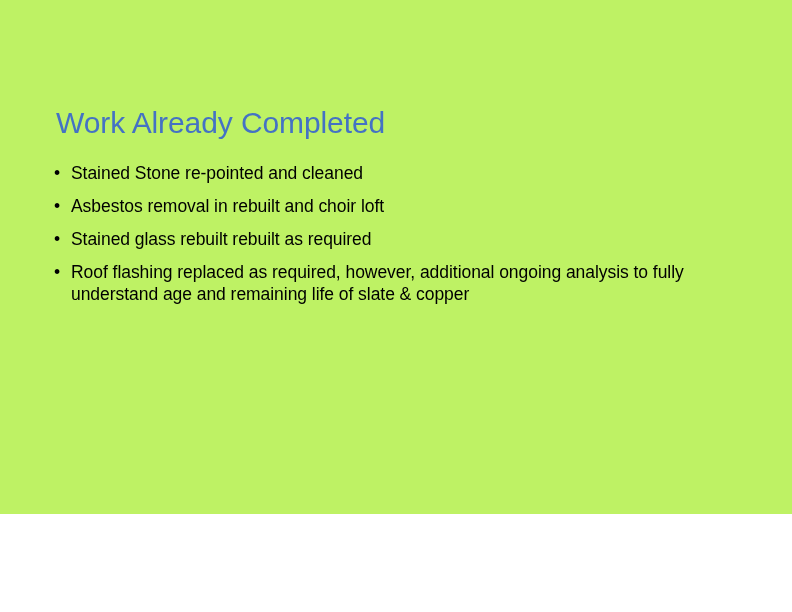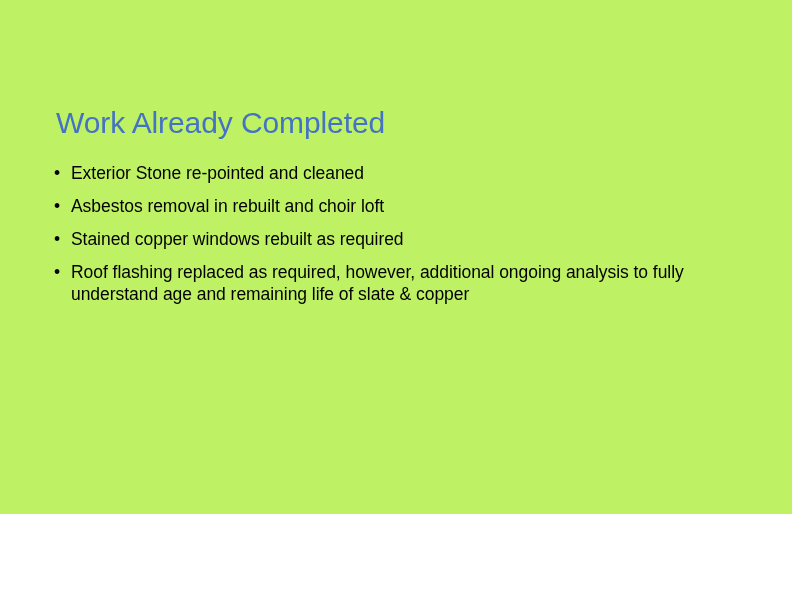--- a/index.html
+++ b/index.html
@@ -87,31 +87,31 @@
 
 <div class="slide">
 
   <div class="slide-title">Work Already Completed</div>
 
   <div class="body-placeholder">
     <ul class="bullet-list">
 
       <li class="bullet-item">
         <span class="bullet-marker">•</span>
-        <span class="bullet-text">Exterior Stone re-pointed and cleaned</span>
+        <span class="bullet-text">Stained Stone re-pointed and cleaned</span>
       </li>
 
       <li class="bullet-item">
         <span class="bullet-marker">•</span>
         <span class="bullet-text">Asbestos removal in rebuilt and choir loft</span>
       </li>
 
       <li class="bullet-item">
         <span class="bullet-marker">•</span>
-        <span class="bullet-text">Stained copper windows rebuilt as required</span>
+        <span class="bullet-text">Stained glass rebuilt rebuilt as required</span>
       </li>
 
       <li class="bullet-item wrapped">
         <span class="bullet-marker">•</span>
         <span class="bullet-text">Roof flashing replaced as required, however, additional ongoing analysis to fully understand age and remaining life of slate &amp; copper</span>
       </li>
 
     </ul>
   </div>
 

